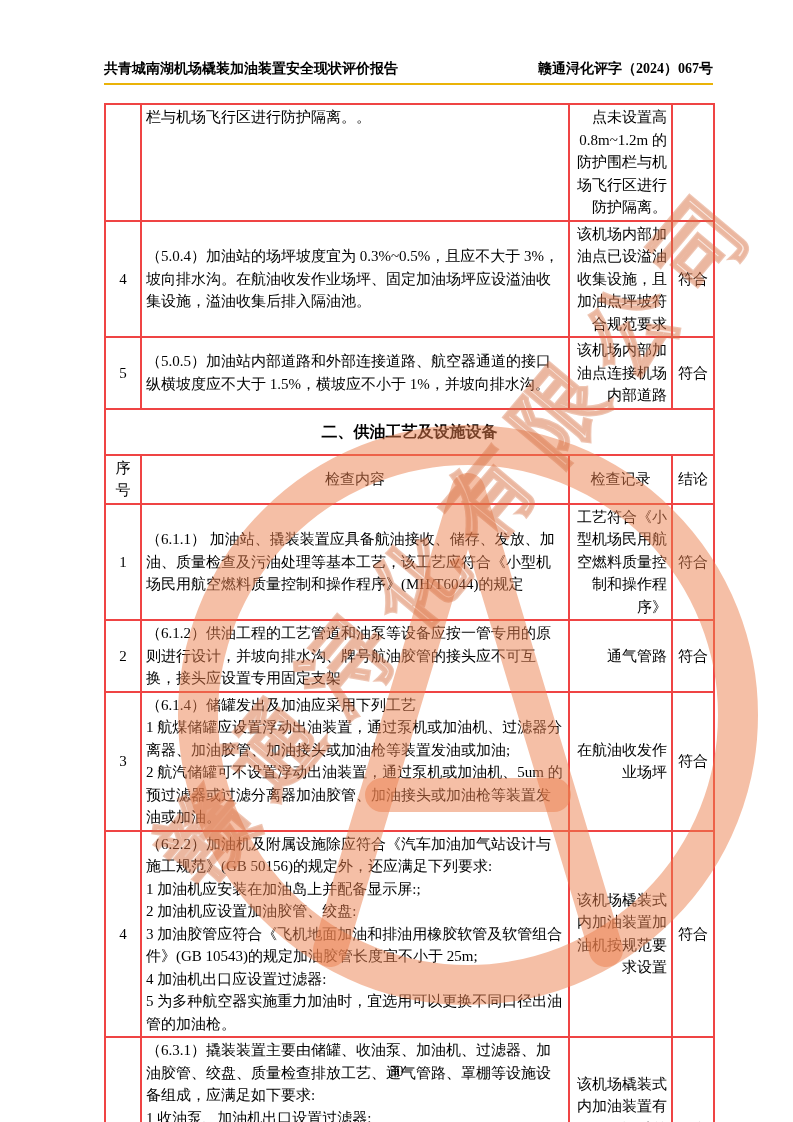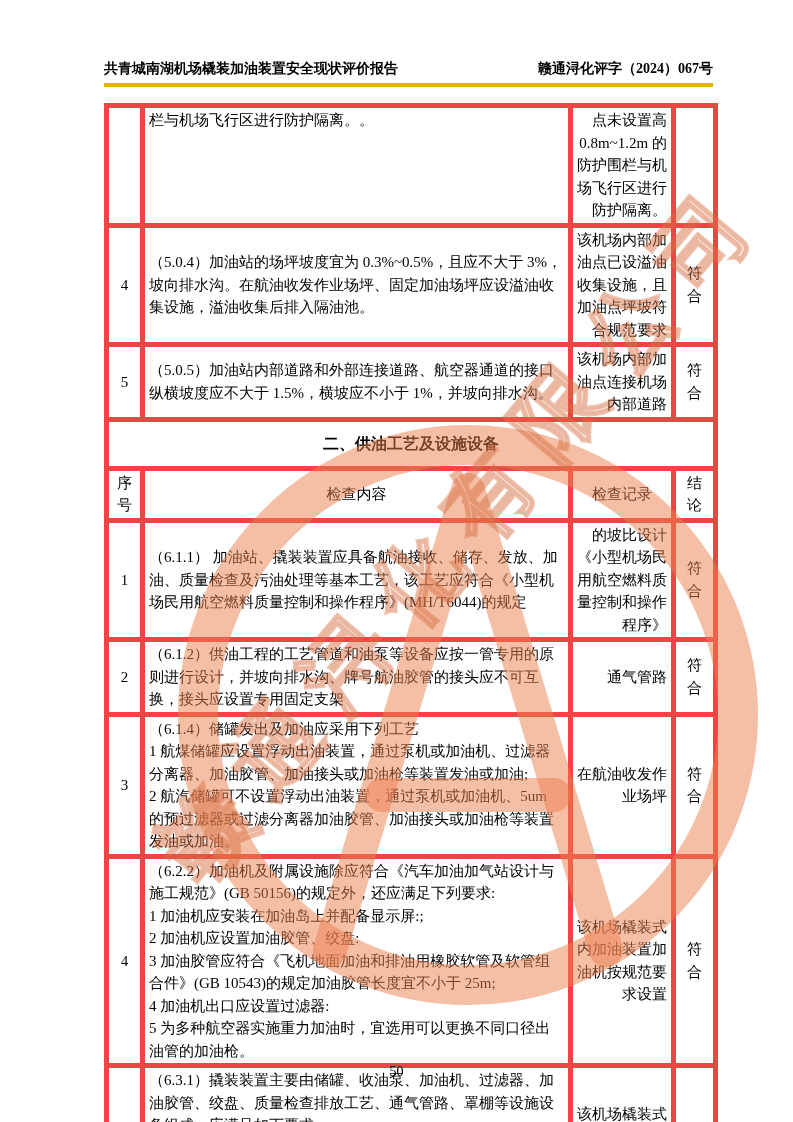--- a/index.html
+++ b/index.html
@@ -5,31 +5,31 @@
   html,body{margin:0;padding:0;background:#888;}
   .page{
     position:relative; width:793px; height:1122px; background:#ffffff;
     margin:0 auto; overflow:hidden;
     font-family:"Liberation Serif","DejaVu Serif",serif; color:#000;
   }
   
   .doc-header{
     position:absolute; left:104px; top:60px; width:609px;
     display:flex; justify-content:space-between; align-items:flex-end;
-    border-bottom:4px solid #eab308; padding-bottom:5px;
+    border-bottom:2px solid #eab308; padding-bottom:5px;
     font-size:14px; font-weight:bold;
   }
   
   .tbl{
     position:absolute; left:104px; top:103px; width:609px;
     border-collapse:collapse; table-layout:fixed;
     border:2px solid #000;
   }
   .tbl td{
-    border:5px solid #ef4444; font-size:15px; line-height:1.5;
+    border:2px solid #ef4444; font-size:15px; line-height:1.5;
     padding:1px 4px; vertical-align:middle; word-break:break-all;
   }
   .seq{text-align:center;}
   .content{text-align:left; white-space:pre-line;}
   .content.top{vertical-align:top;}
   .record{text-align:right; white-space:pre-line; padding:1px 2px;}
   .concl{text-align:center;}
   .section-row td{text-align:center; font-weight:bold; font-size:16px; padding:10px;}
   .colhead td{text-align:center;}
   
@@ -101,21 +101,21 @@
       <tr class="colhead" style="height:22px">
         <td>序号</td>
         <td>检查内容</td>
         <td>检查记录</td>
         <td>结论</td>
       </tr>
 
       <tr style="height:78px">
         <td class="seq">1</td>
         <td class="content">（6.1.1） 加油站、撬装装置应具备航油接收、储存、发放、加油、质量检查及污油处理等基本工艺，该工艺应符合《小型机场民用航空燃料质量控制和操作程序》(MH/T6044)的规定</td>
-        <td class="record">的坡比设计《小型机场民用航空燃料质量控制和操作程序》</td>
+        <td class="record">工艺符合《小型机场民用航空燃料质量控制和操作程序》</td>
         <td class="concl">符合</td>
       </tr>
       <tr style="height:65px">
         <td class="seq">2</td>
         <td class="content">（6.1.2）供油工程的工艺管道和油泵等设备应按一管专用的原则进行设计，并坡向排水沟、牌号航油胶管的接头应不可互换，接头应设置专用固定支架</td>
         <td class="record">通气管路</td>
         <td class="concl">符合</td>
       </tr>
       <tr style="height:98px">
         <td class="seq">3</td>

